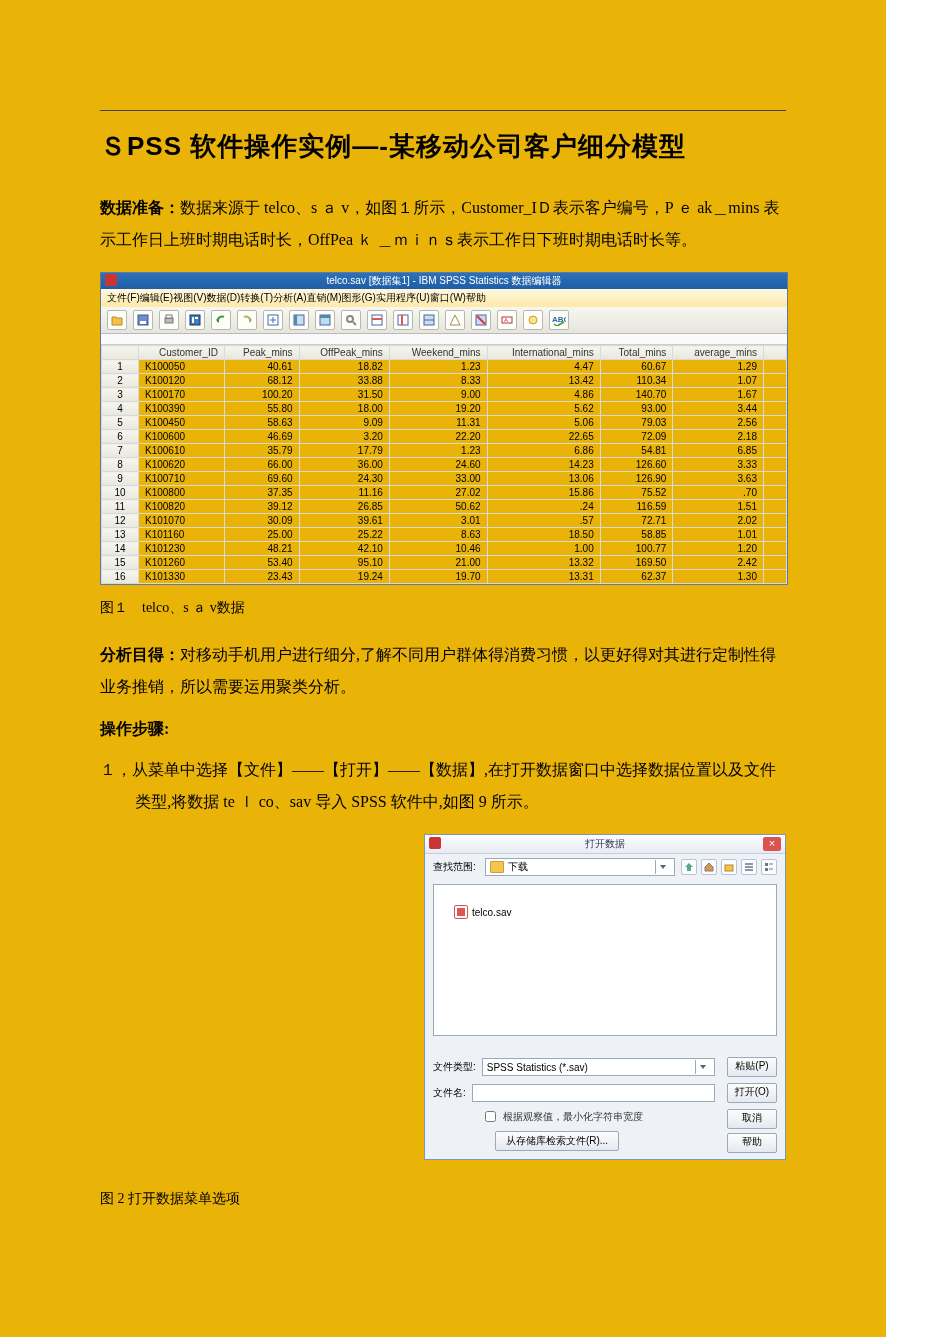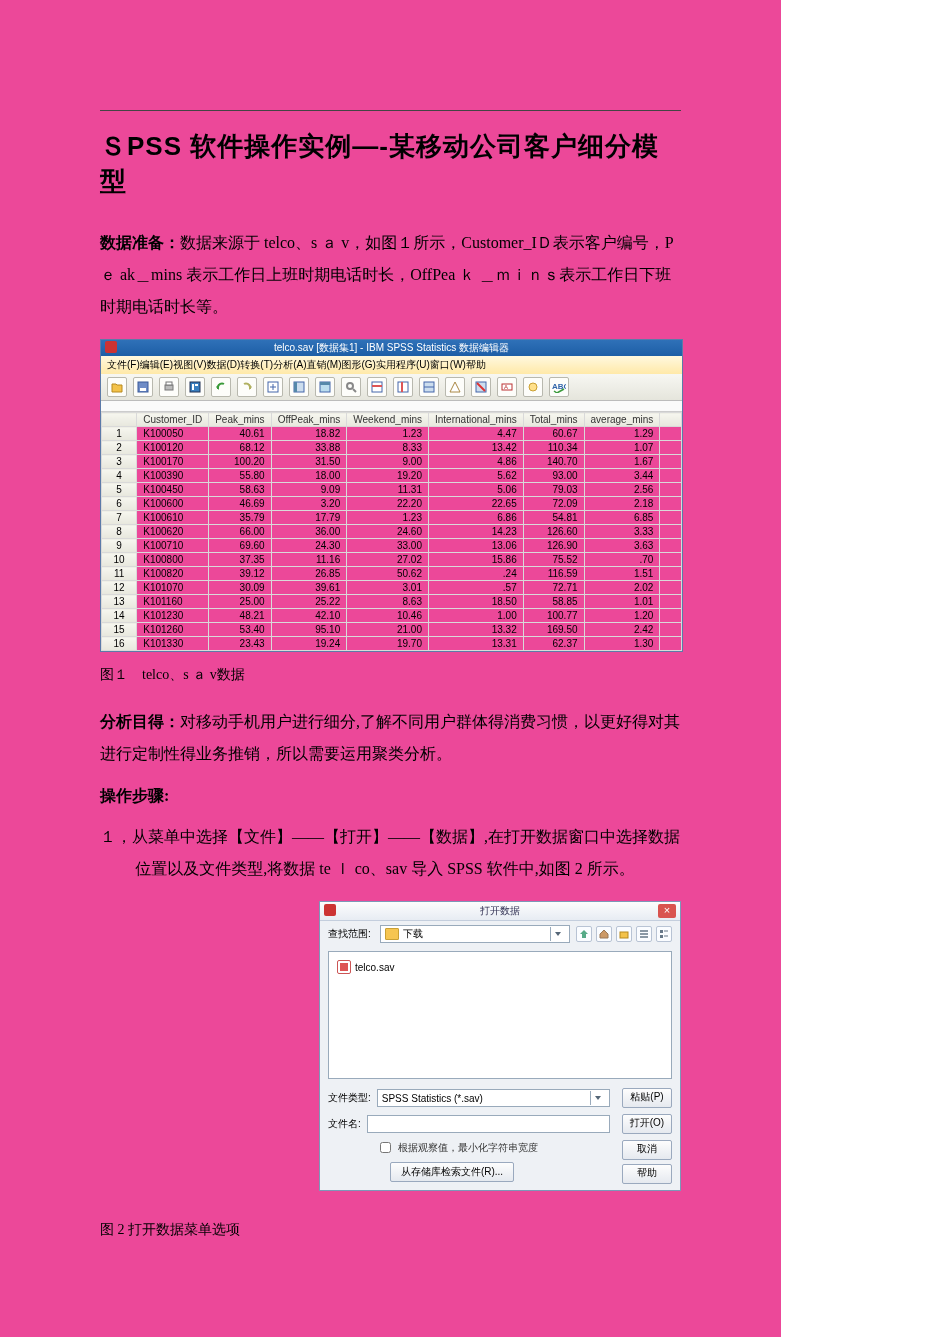--- a/index.html
+++ b/index.html
@@ -3,23 +3,23 @@
 <meta charset="utf-8">
 <style>
   body {
     margin: 0;
     padding: 0;
     background: #fff;
     font-family: "SimSun", "宋体", serif;
     color: #000;
   }
   .page {
-    width: 781px;
+    width: 886px;
     min-height: 1337px;
-    background: #ec4899;
+    background: #eab308;
     position: relative;
     padding: 110px 100px 0 100px;
     box-sizing: border-box;
   }
   .hr { border-top: 1px solid #444; margin-bottom: 18px; }
   h1 {
     font-family: "SimHei", "黑体", sans-serif;
     font-size: 26px;
     font-weight: bold;
     margin: 0 0 28px 0;
@@ -73,21 +73,21 @@
   .spss-formula { height: 10px; background:#fafafa; border-bottom:1px solid #ccc; }
   .spss-grid { width:100%; border-collapse: collapse; font-size:10px; }
   .spss-grid th, .spss-grid td {
     border: 1px solid #d9d9d9;
     padding: 1px 6px;
     white-space: nowrap;
   }
   .spss-grid th {
     background: linear-gradient(#f6f6ef, #e7e7dd);
     font-weight: normal;
-    text-align: center;
+    text-align: right;
     color:#333;
   }
   .spss-grid td.rowhead {
     background: linear-gradient(#f6f6ef, #e7e7dd);
     text-align: center;
     width: 24px;
   }
   .spss-grid td.num { text-align: right; }
   .spss-grid td.txt { text-align: left; }
   .lastcol { width:10px; }
@@ -118,24 +118,24 @@
   .dlg-close { width:18px; height:14px; background:#d9534f; color:#fff; text-align:center; line-height:12px; font-size:11px; border-radius:2px;}
   .dlg-row { display:flex; align-items:center; padding: 4px 8px; gap:6px; }
   .dlg-row label { min-width:46px; }
   .dlg-combo {
     flex:1; height:16px; background:#fff; border:1px solid #9ab; display:flex; align-items:center; padding:0 4px; gap:4px;
   }
   .dlg-combo .folder { width:12px; height:10px; background:#f6c551; border:1px solid #caa033; border-radius:1px;}
   .dlg-iconbar { display:flex; gap:4px; }
   .dlg-iconbar .ib { width:14px; height:14px; border:1px solid #b8c3d4; background:#fafcff; border-radius:2px; display:flex; align-items:center; justify-content:center;}
   .dlg-filearea {
-    margin: 4px 8px 6px 8px;
+    margin: 4px 8px 18px 8px;
     height: 110px;
     background:#fff; border:1px solid #9ab;
-    padding:8px;
+    padding:20px;
   }
   .dlg-file { display:flex; align-items:center; gap:4px; font-size:10px;}
   .dlg-file .ficon { width:12px; height:12px; background:#fff; border:1px solid #c55; border-radius:2px; position:relative;}
   .dlg-file .ficon:after{content:""; position:absolute; inset:2px; background:#d55;}
   .dlg-right { display:flex; flex-direction:column; gap:4px; margin-left:6px;}
   .dlg-btn {
     width:48px; height:18px; background:linear-gradient(#fdfdfd,#e5e9ef);
     border:1px solid #9aa9be; border-radius:2px; text-align:center; line-height:16px; font-size:10px;
   }
   .dlg-formrow { display:flex; align-items:center; padding:3px 8px; gap:6px;}
@@ -486,21 +486,21 @@
   </div>
 
   <p class="caption">图１　telco、s ａ v数据</p>
 
   <p class="para">
     <span class="b">分析目得：</span><span>对移动手机用户进行细分,了解不同用户群体得消费习惯，以更好得对其进行定制性得业务推销，所以需要运用聚类分析。</span>
   </p>
 
   <p class="steps-head">操作步骤:</p>
 
-  <p class="step">１，从菜单中选择【文件】——【打开】——【数据】,在打开数据窗口中选择数据位置以及文件类型,将数据 te ｌ co、sav 导入 SPSS 软件中,如图 2 所示。</p>
+  <p class="step">１，从菜单中选择【文件】——【打开】——【数据】,在打开数据窗口中选择数据位置以及文件类型,将数据 te ｌ co、sav 导入 SPSS 软件中,如图 9 所示。</p>
 
   <div class="dlg-wrap">
     <div class="dlg">
       <div class="dlg-title">
         <span class="dicon"></span>
         <span class="dtext">打开数据</span>
         <span class="dlg-close">×</span>
       </div>
       <div class="dlg-row">
         <label>查找范围:</label>

